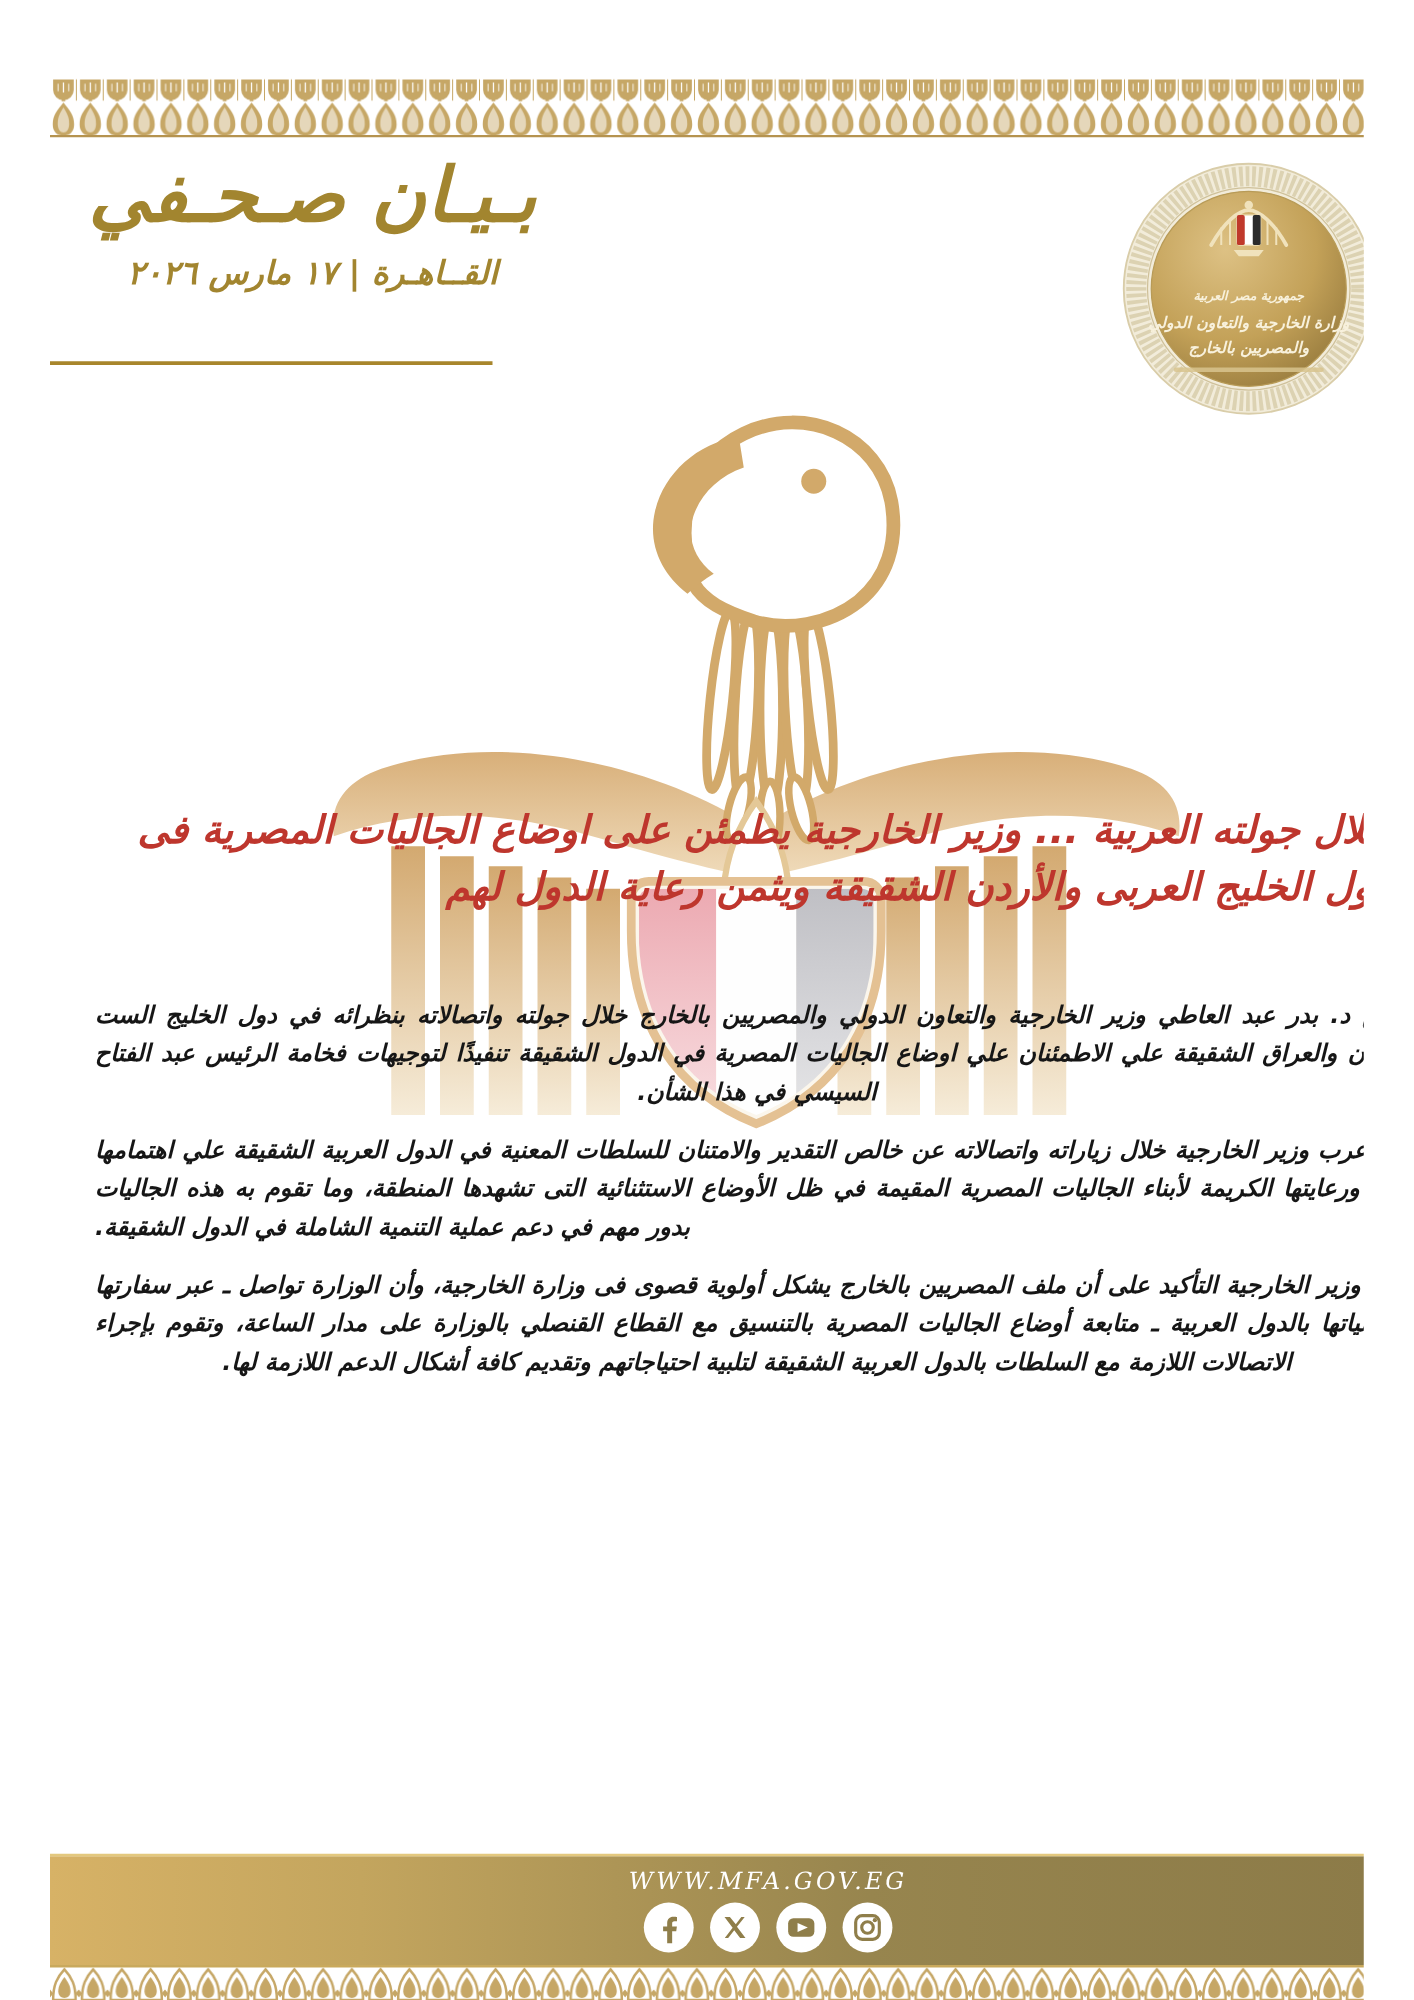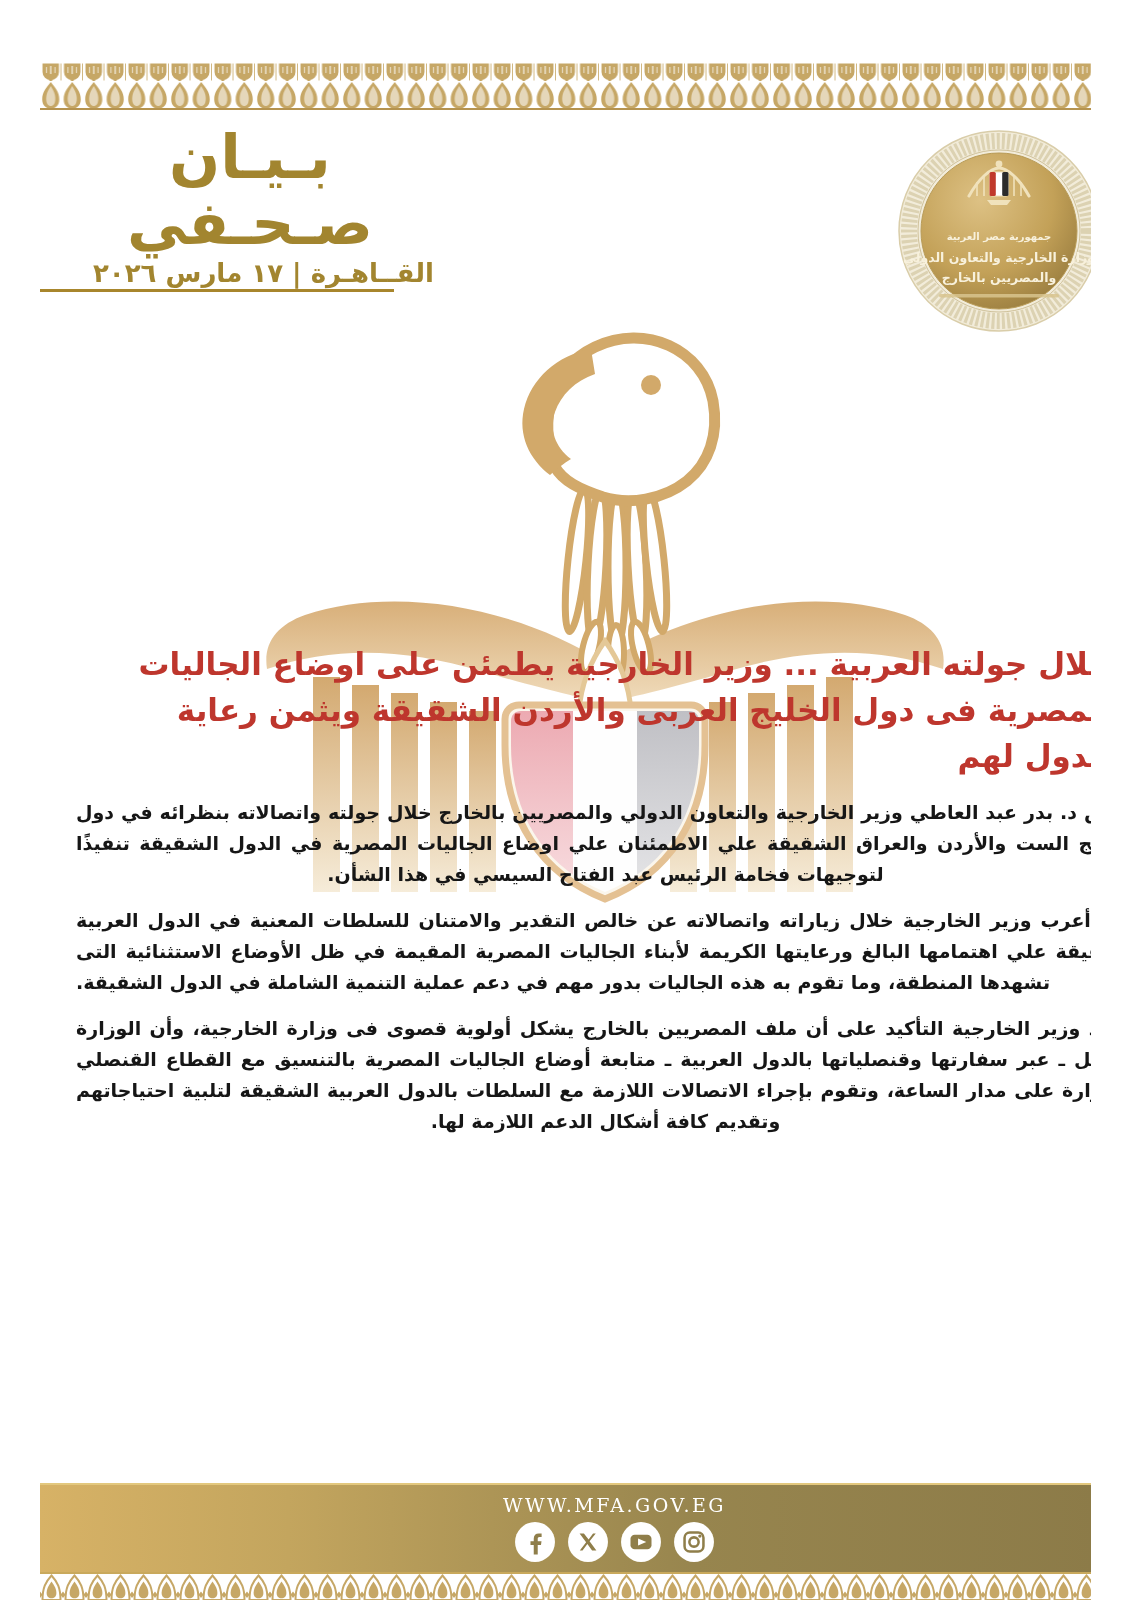--- a/index.html
+++ b/index.html
@@ -3,36 +3,37 @@
 <meta charset="utf-8">
 <style>
   html,body{margin:0;padding:0;background:#ffffff;}
   .page{
     position:relative;
     width:1051px;height:1600px;
     margin:0 auto;
     background:#ffffff;
     overflow:hidden;
     font-family:"DejaVu Sans", sans-serif;
+    font-style:italic;
   }
   
   .border-band{position:absolute;left:0;width:1131px;display:block;}
   .border-top{top:62px;height:48px;}
   .border-bottom{top:1572px;height:28px;}
   
   .header-left{
     position:absolute;top:124px;left:26px;width:368px;
     text-align:center;direction:rtl;
   }
   .press-title{
     font-size:60px;font-weight:700;color:#A2852F;
     line-height:1.1;letter-spacing:0px;
   }
   .dateline{
-    margin-top:2px;font-size:26px;font-weight:700;color:#A2852F;text-align:right;
+    margin-top:14px;font-size:26px;font-weight:700;color:#A2852F;
   }
   .gold-rule{
     position:absolute;top:289px;left:0;width:354px;height:3px;
     background:#A8862C;
   }
   .seal{position:absolute;top:124px;left:846px;width:226px;height:214px;}
   
   .watermark{position:absolute;top:325px;left:215px;width:700px;height:578px;z-index:0;}
   
   .headline{

